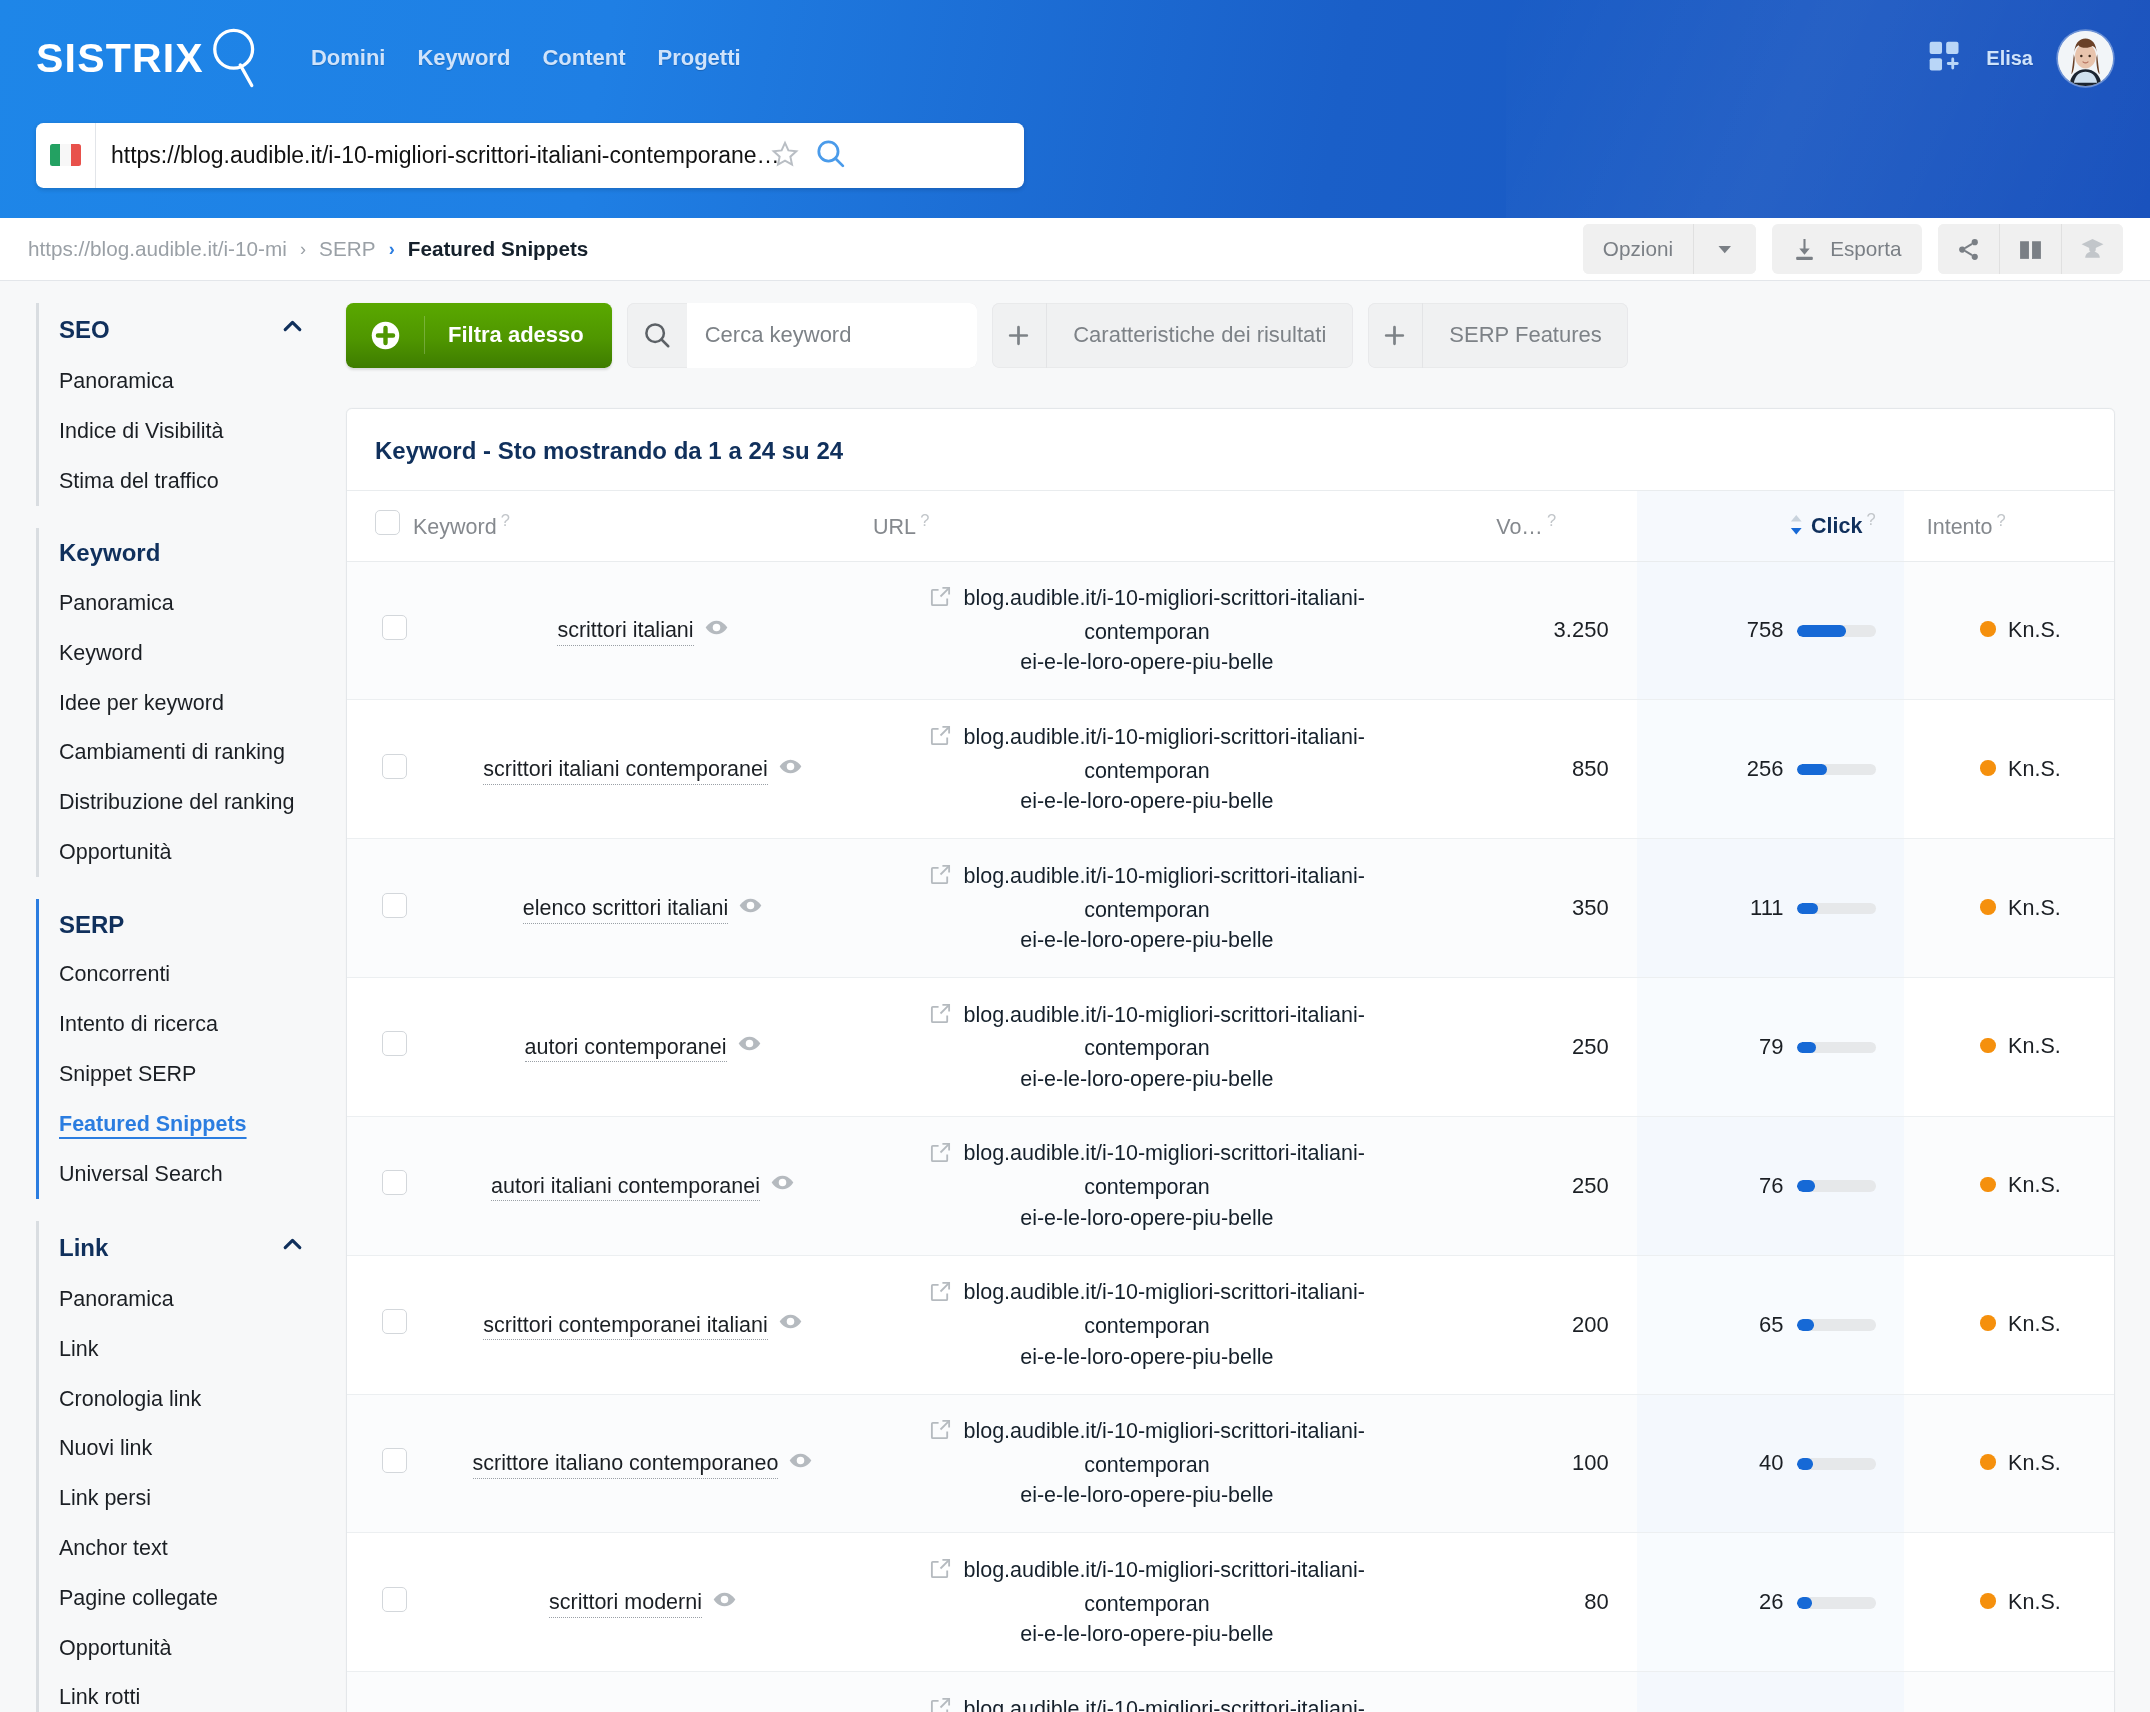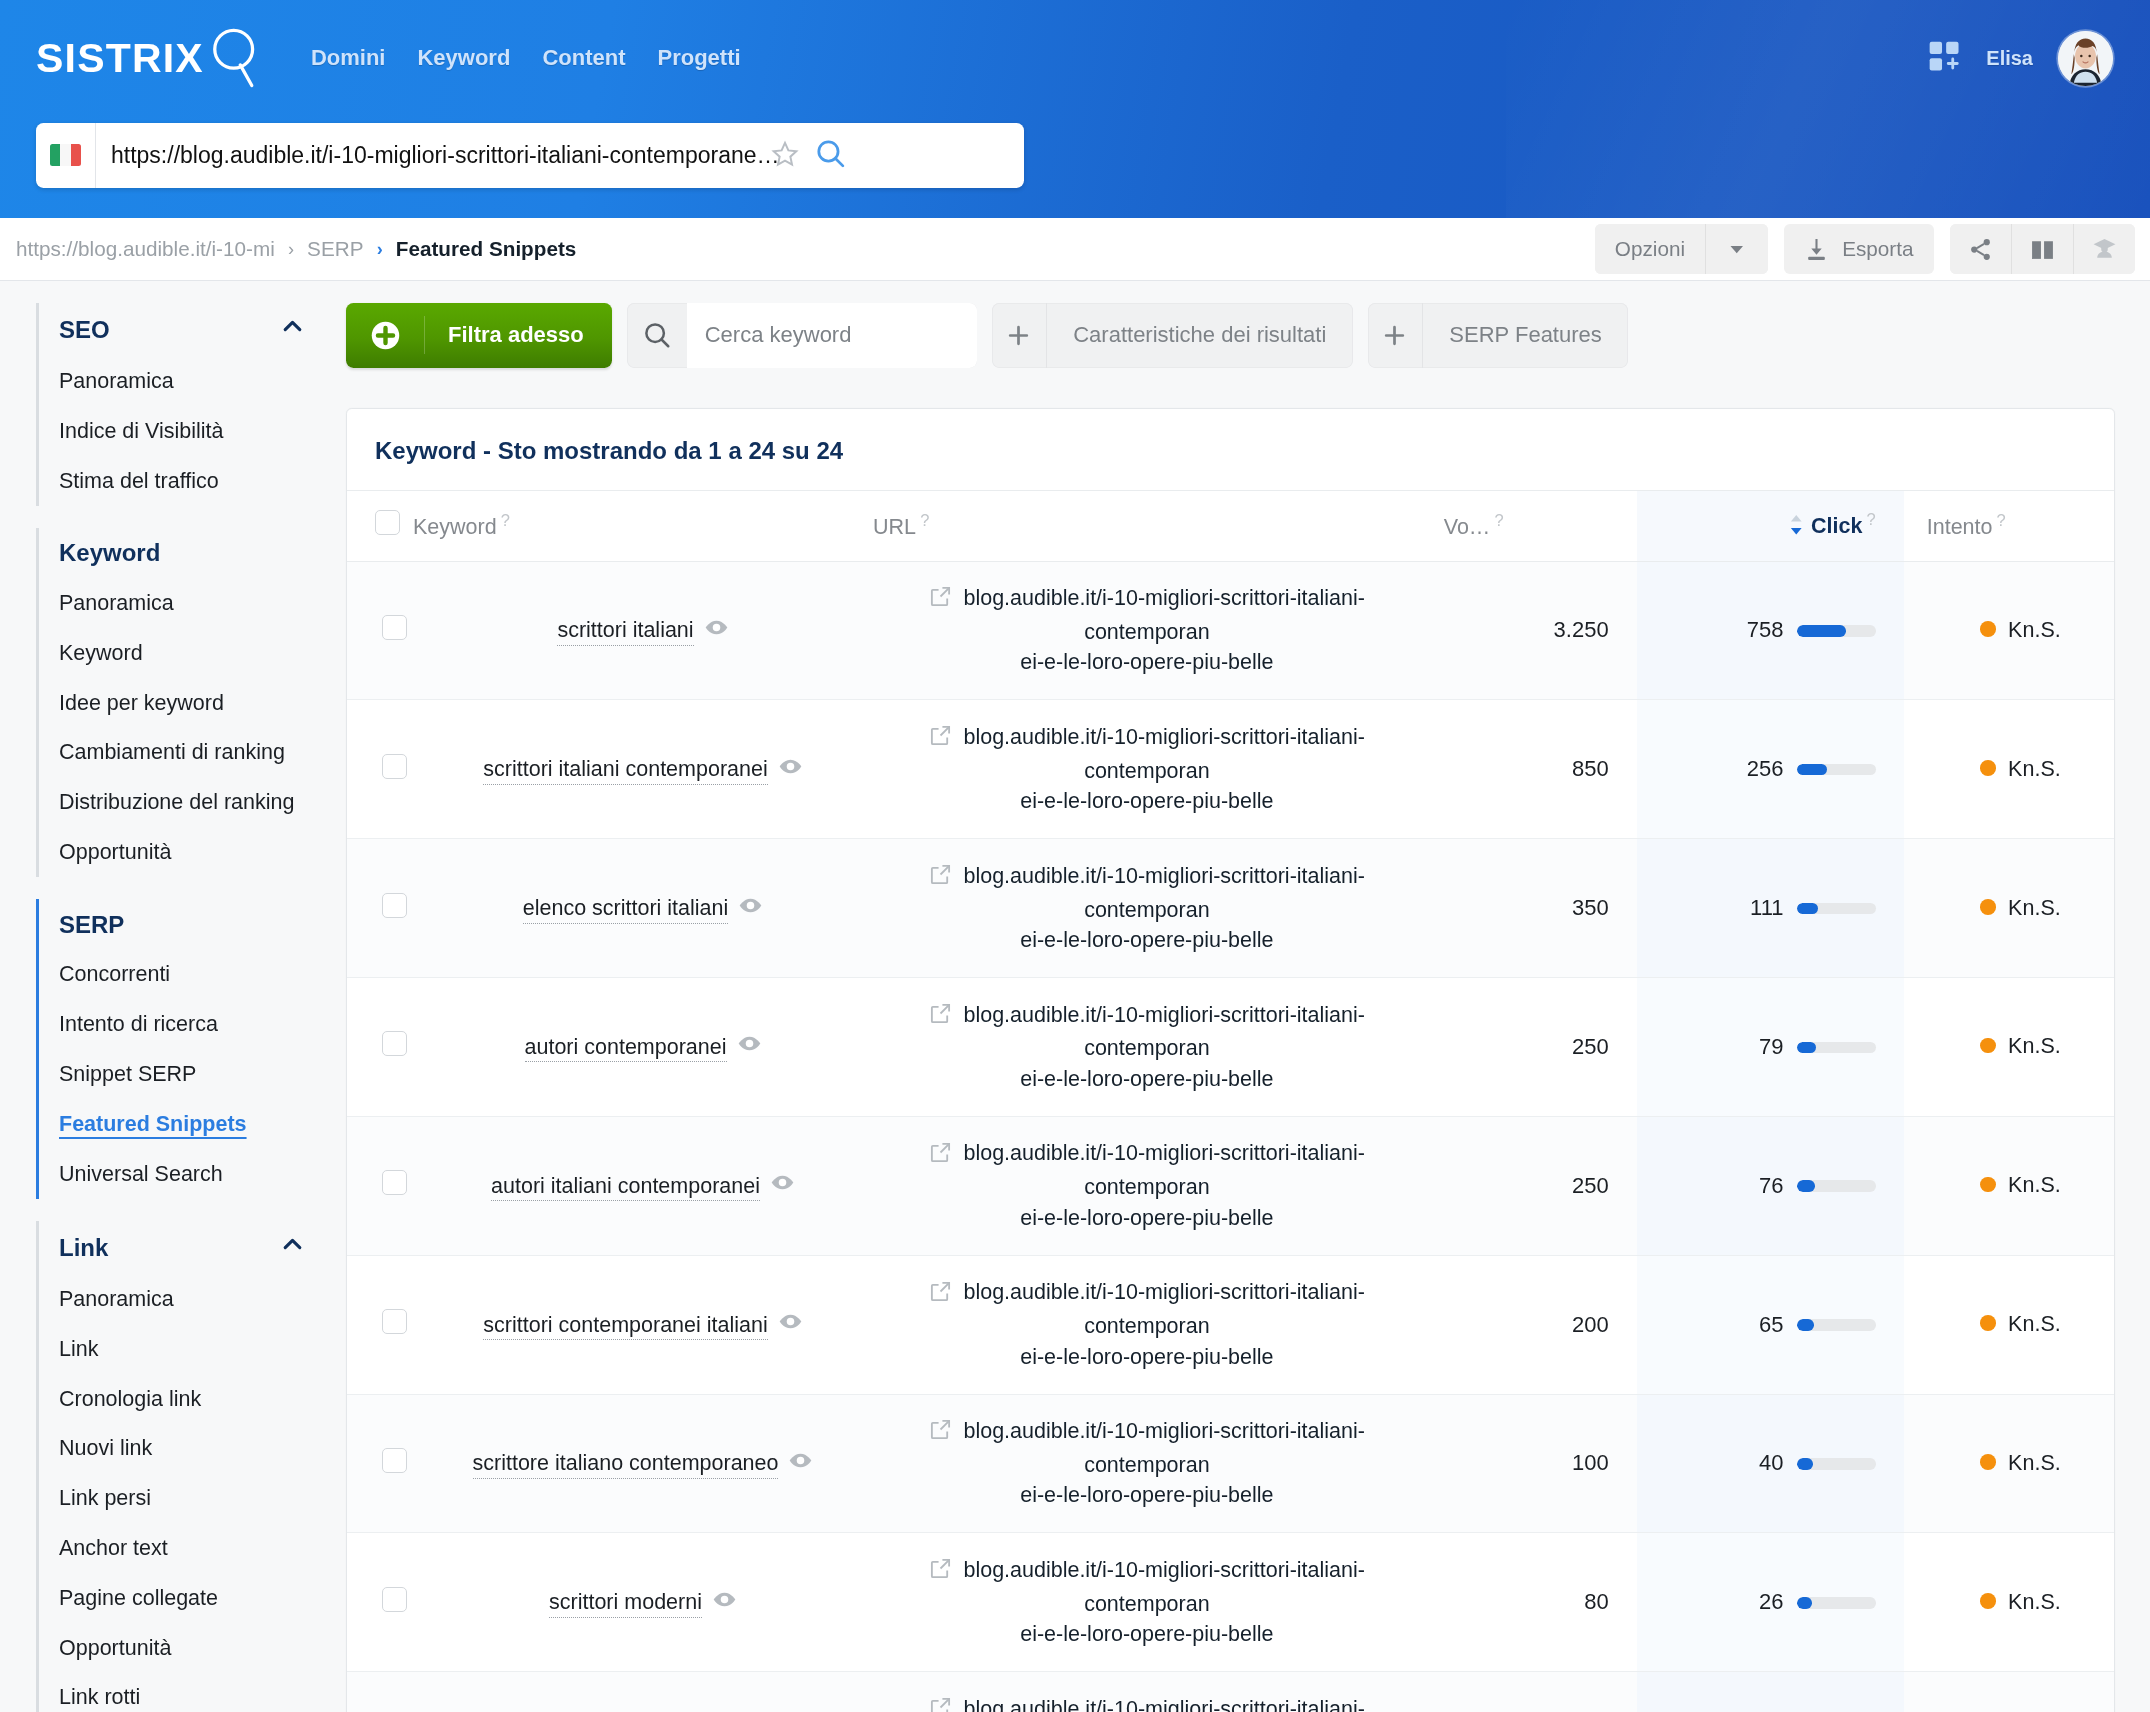--- a/index.html
+++ b/index.html
@@ -67,21 +67,21 @@
   .urlcell { flex: 1; display: flex; align-items: center; padding: 0 15px; position: relative; }
   .url-text {
     font-size: 23px; color: #111; white-space: nowrap; overflow: hidden;
   }
   .star-ico { margin-left: -8.3px; color: #b9bec4; }
   .srch-ico { margin-left: 15px; }
 
   
   .crumbbar {
     height: 63px; background: #fff; border-bottom: 0.8px solid #e3e6ea;
-    display: flex; align-items: center; padding: 0 16px; position: relative;
+    display: flex; align-items: center; padding: 0 28px; position: relative;
   }
   .crumbs { display: flex; align-items: center; gap: 13.2px; font-size: 20.7px; }
   .crumbs .c-dim { color: #9aa0a6; }
   .crumbs .c-cur { color: #15202b; font-weight: 700; }
   .crumbs .sep { color: #9aa0a6; font-size: 18px; }
   .crumbs .sep.blue { color: #2b7de0; font-weight: 700; }
 
   .crumb-actions { margin-left: auto; display: flex; align-items: center; gap: 16.5px; }
   .btn-grp { display: flex; align-items: stretch; background: #f0f0f0; border-radius: 5.8px; overflow: hidden; }
   .btn-grp > div {
@@ -163,21 +163,21 @@
   table { width: 100%; border-collapse: collapse; table-layout: fixed; }
   thead th {
     border-top: 0.8px solid #e9ecee; border-bottom: 0.8px solid #e9ecee;
     font-size: 21.5px; color: #85898e; font-weight: 400; text-align: left;
     padding: 18px 0 18px 0; height: 71px; vertical-align: middle;
   }
   th .hq { font-size: 16.5px; color: #c2c6ca; vertical-align: super; margin-left: 4.1px; }
   th.col-chk { width: 65px; padding-left: 28px; }
   th.col-kw  { width: 453px; }
   th.col-url { width: 562px; }
-  th.col-vol { width: 190px; text-align: left; padding-right: 28px; }
+  th.col-vol { width: 190px; text-align: center; padding-right: 28px; }
   th.col-clk { width: 263px; text-align: right; background: #f6f9fd; padding-right: 28px; }
   th.col-int { width: 207px; padding-left: 23px; }
   th.col-clk .lbl { color: #10305c; font-weight: 700; }
   .sort-caret { display: inline-block; vertical-align: middle; margin-right: 6.6px; }
 
   tbody td {
     border-bottom: 0.8px solid #eceff1; font-size: 21.5px; color: #1b1f24;
     padding: 21.5px 0; vertical-align: middle; text-align: center;
   }
   tbody tr:nth-child(odd) td { background: #fbfcfd; }

